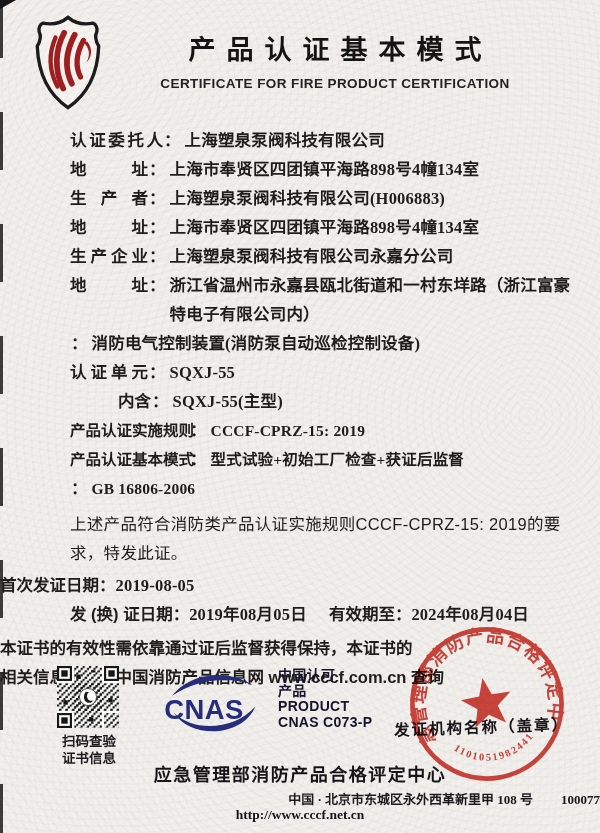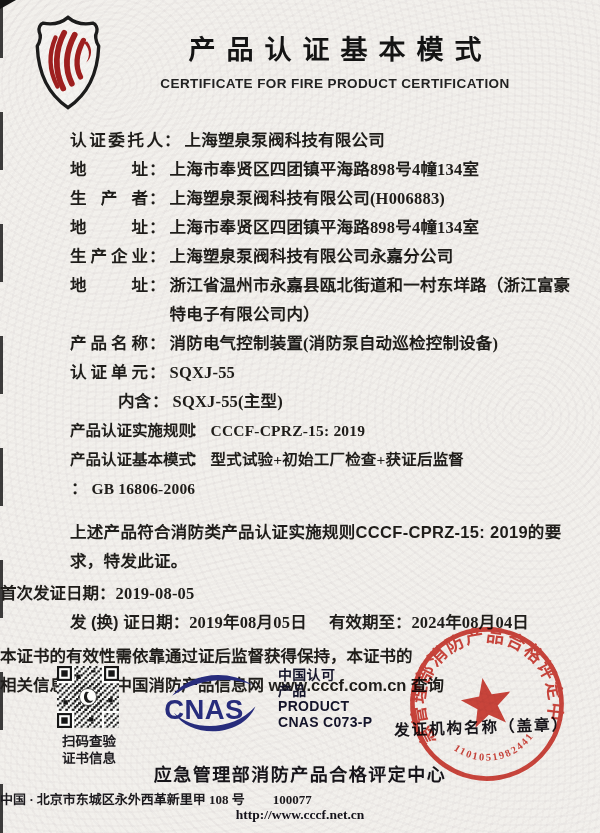--- a/index.html
+++ b/index.html
@@ -32,42 +32,42 @@
   .row{display:flex;align-items:flex-start;}
   .lbl{font-weight:700;white-space:nowrap;display:inline-block;width:78px;
        text-align:justify;text-align-last:justify;flex:0 0 auto;}
   .lbl.w5{width:93px;}
   .colon{font-weight:700;flex:0 0 auto;margin-left:1px;margin-right:4px;}
   .val{font-family:"Liberation Serif",serif;font-weight:600;letter-spacing:.2px;max-width:404px;}
   .row.sub{padding-left:48px;}
   .row.sub .lbl{width:auto;text-align:left;text-align-last:auto;}
   .row.wide .lbl{width:119px;font-size:15.5px;}
   .row.wide .val{font-size:15.5px;}
-  .statement{font-weight:700;letter-spacing:.3px;margin-top:15px;max-width:505px;}
+  .statement{font-weight:400;letter-spacing:.3px;margin-top:7px;max-width:505px;}
   .center-line{position:relative;text-align:left;margin-left:-70px;margin-right:-26px;font-weight:700;}
   .date-line{font-weight:700;margin-top:0;}
   .date-line .val,.center-line .val{font-family:"Liberation Serif",serif;font-weight:700;}
   .date-gap{display:inline-block;width:22px;}
   .notice{margin-top:5px;font-size:16.5px;}
 
   
   .qr{position:absolute;left:57px;top:666px;width:62px;height:62px;}
   .qr-caption{position:absolute;left:44px;top:733px;width:90px;text-align:center;
     font-size:13.5px;font-weight:700;line-height:17px;color:#1d1b1f;}
   .cnas{position:absolute;left:159px;top:671px;width:106px;height:62px;}
   .accred{position:absolute;left:278px;top:668px;font-size:14px;line-height:15.5px;
     font-weight:600;color:#14142a;letter-spacing:.3px;}
   .seal{position:absolute;left:404px;top:621px;width:166px;height:166px;
     transform:rotate(-10deg);opacity:.9;mix-blend-mode:multiply;}
   .seal-overlay{position:absolute;left:394px;top:714px;width:212px;
     font-family:"Liberation Serif",serif;font-size:15.5px;font-weight:600;color:#17151a;
     letter-spacing:2px;transform:rotate(-2deg);white-space:nowrap;}
   .org{position:absolute;left:0;right:0;top:760px;text-align:center;
     font-size:18px;font-weight:700;letter-spacing:1.5px;color:#161419;}
-  .addr{position:absolute;left:0;right:0;top:789px;text-align:left;font-size:13px;font-weight:600;
+  .addr{position:absolute;left:0;right:0;top:789px;text-align:right;font-size:13px;font-weight:600;
     font-family:"Liberation Serif",serif;color:#1b191d;}
   .addr .gap{display:inline-block;width:28px;}
   .url{position:absolute;left:0;right:0;top:807px;text-align:center;font-size:13.5px;font-weight:700;
     font-family:"Liberation Serif",serif;color:#14121a;}
 </style>
 </head>
 <body>
 
 <div class="page">
   <div class="edge-left"></div>
@@ -113,21 +113,20 @@
       <span class="lbl">生产企业</span>
         <span class="colon">：</span>
         <span class="val">上海塑泉泵阀科技有限公司永嘉分公司</span>
     </div>
     <div class="row">
       <span class="lbl">地址</span>
         <span class="colon">：</span>
         <span class="val">浙江省温州市永嘉县瓯北街道和一村东垟路（浙江富豪特电子有限公司内）</span>
     </div>
     <div class="row">
-      <span class="lbl">产品名称</span>
         <span class="colon">：</span>
         <span class="val">消防电气控制装置(消防泵自动巡检控制设备)</span>
     </div>
     <div class="row">
       <span class="lbl">认证单元</span>
         <span class="colon">：</span>
         <span class="val">SQXJ-55</span>
     </div>
     <div class="row sub">
       <span class="lbl">内含</span>

